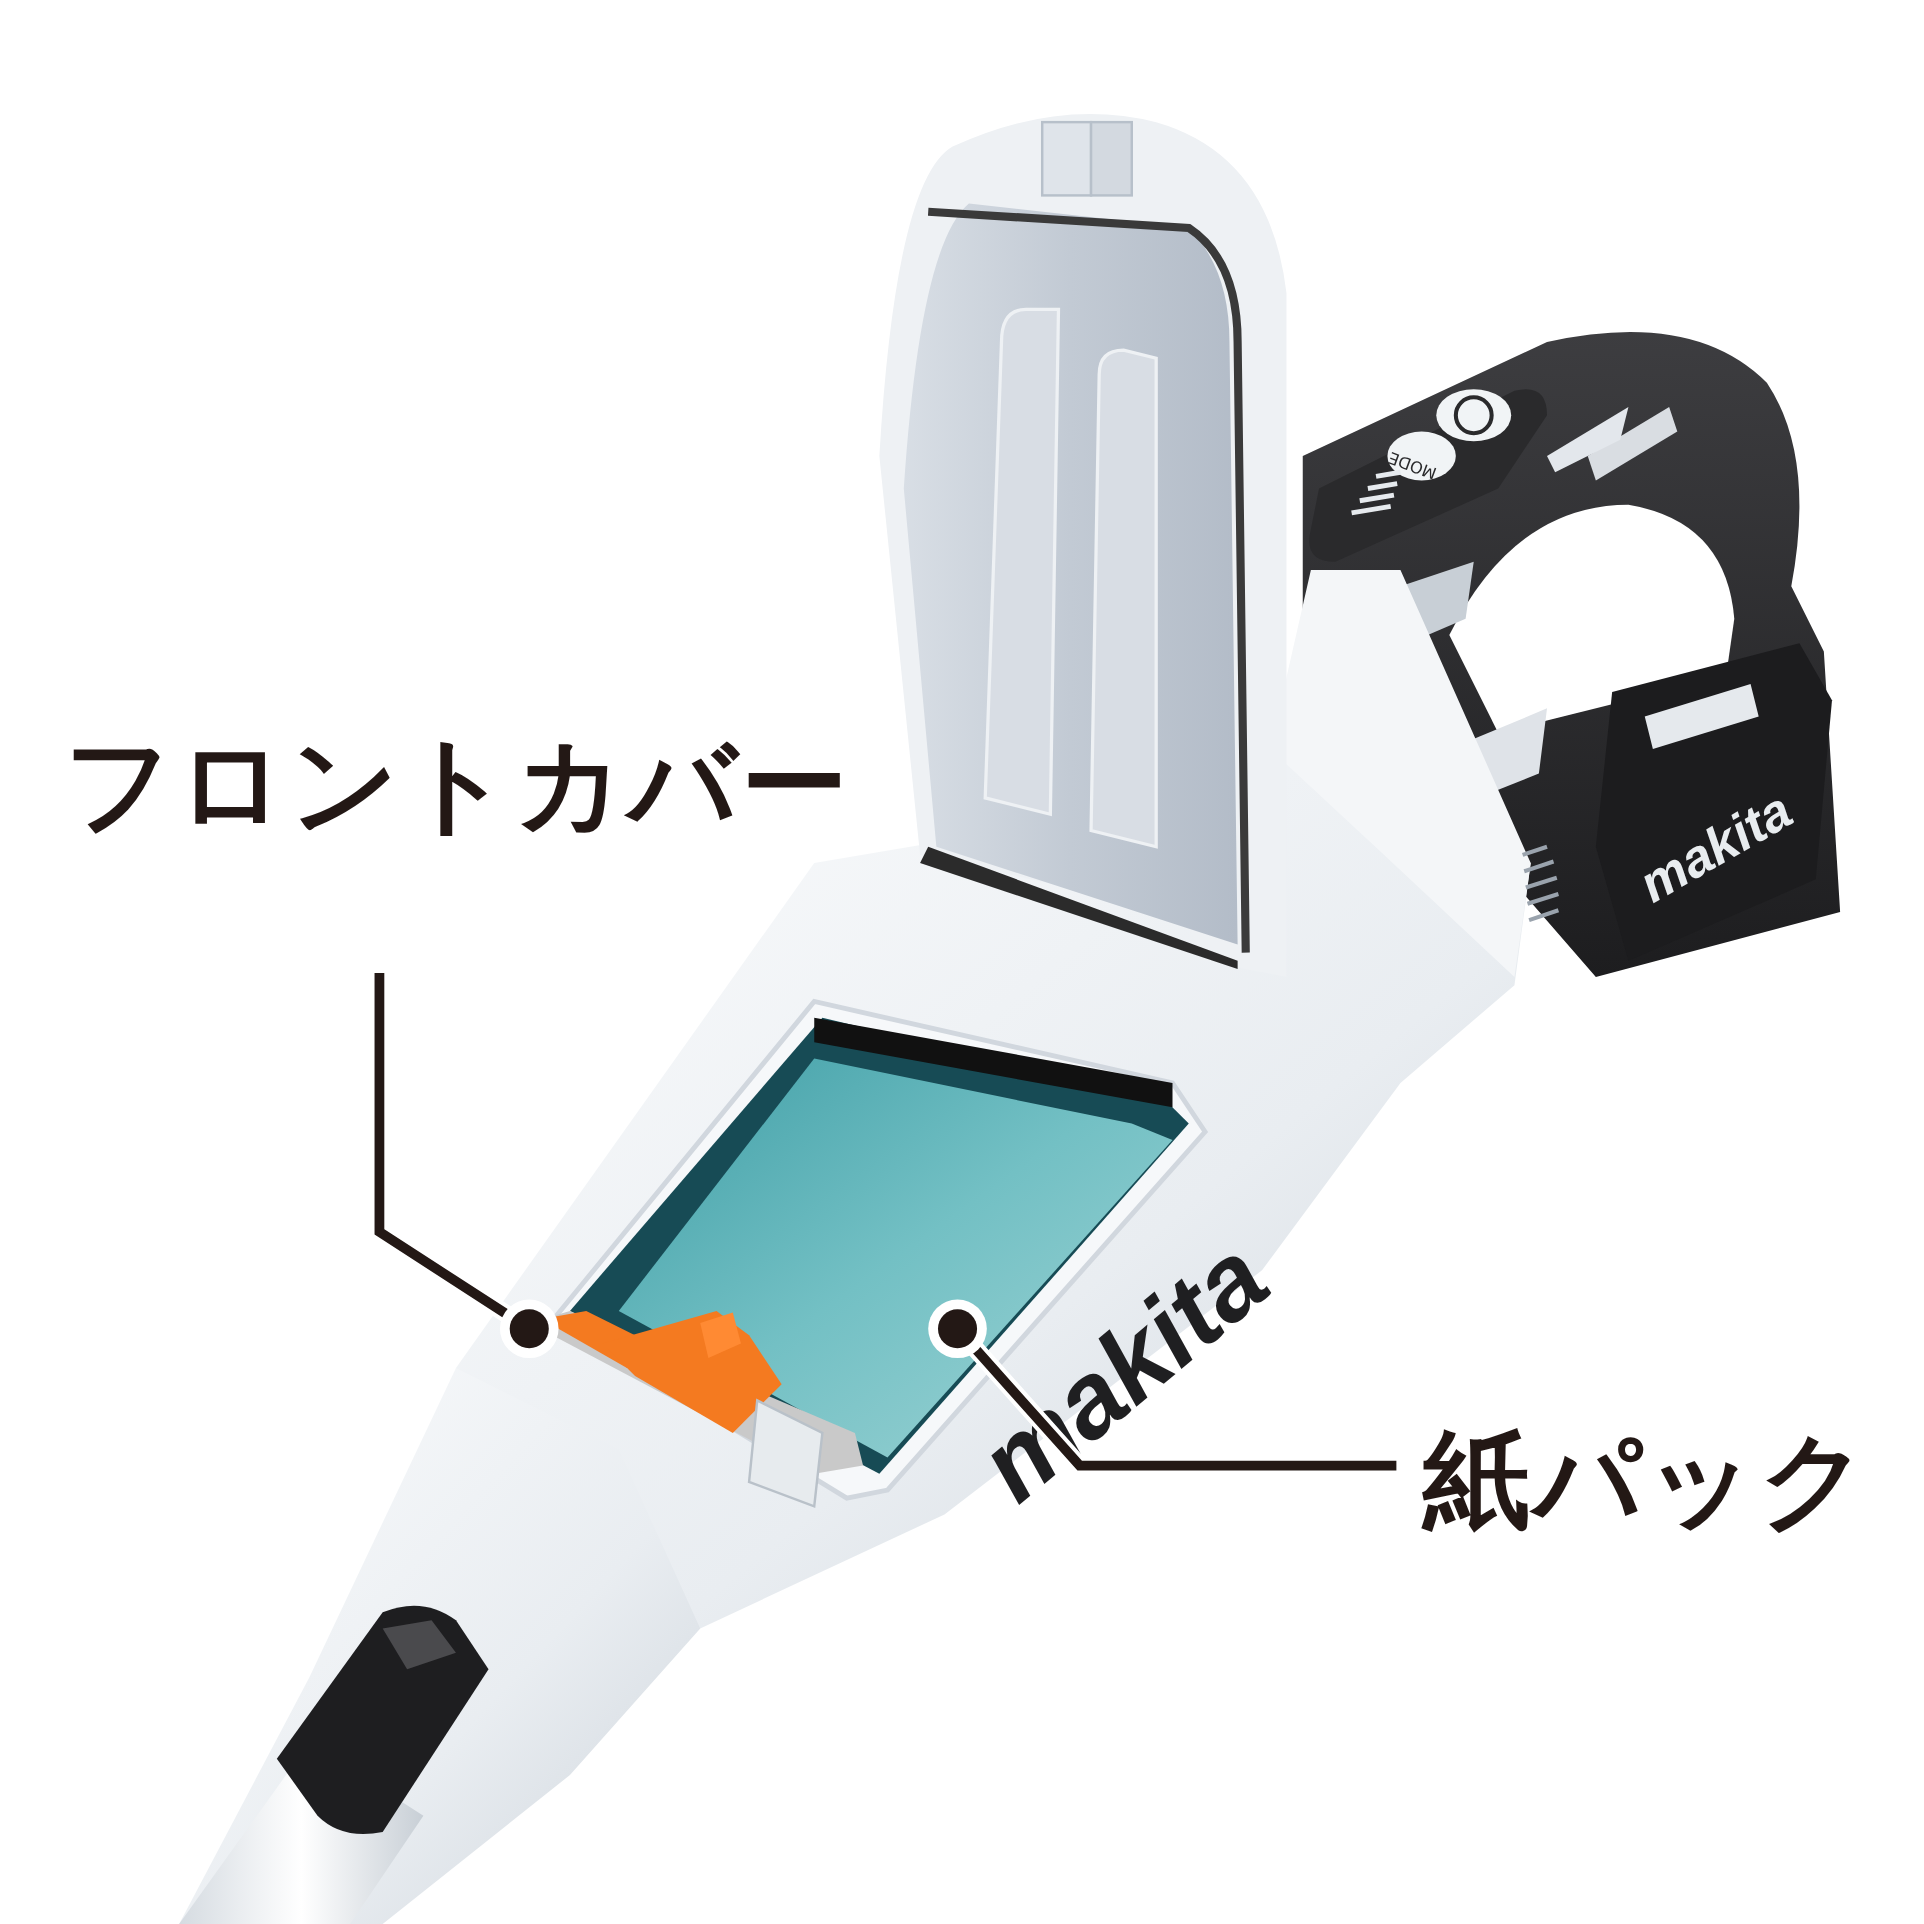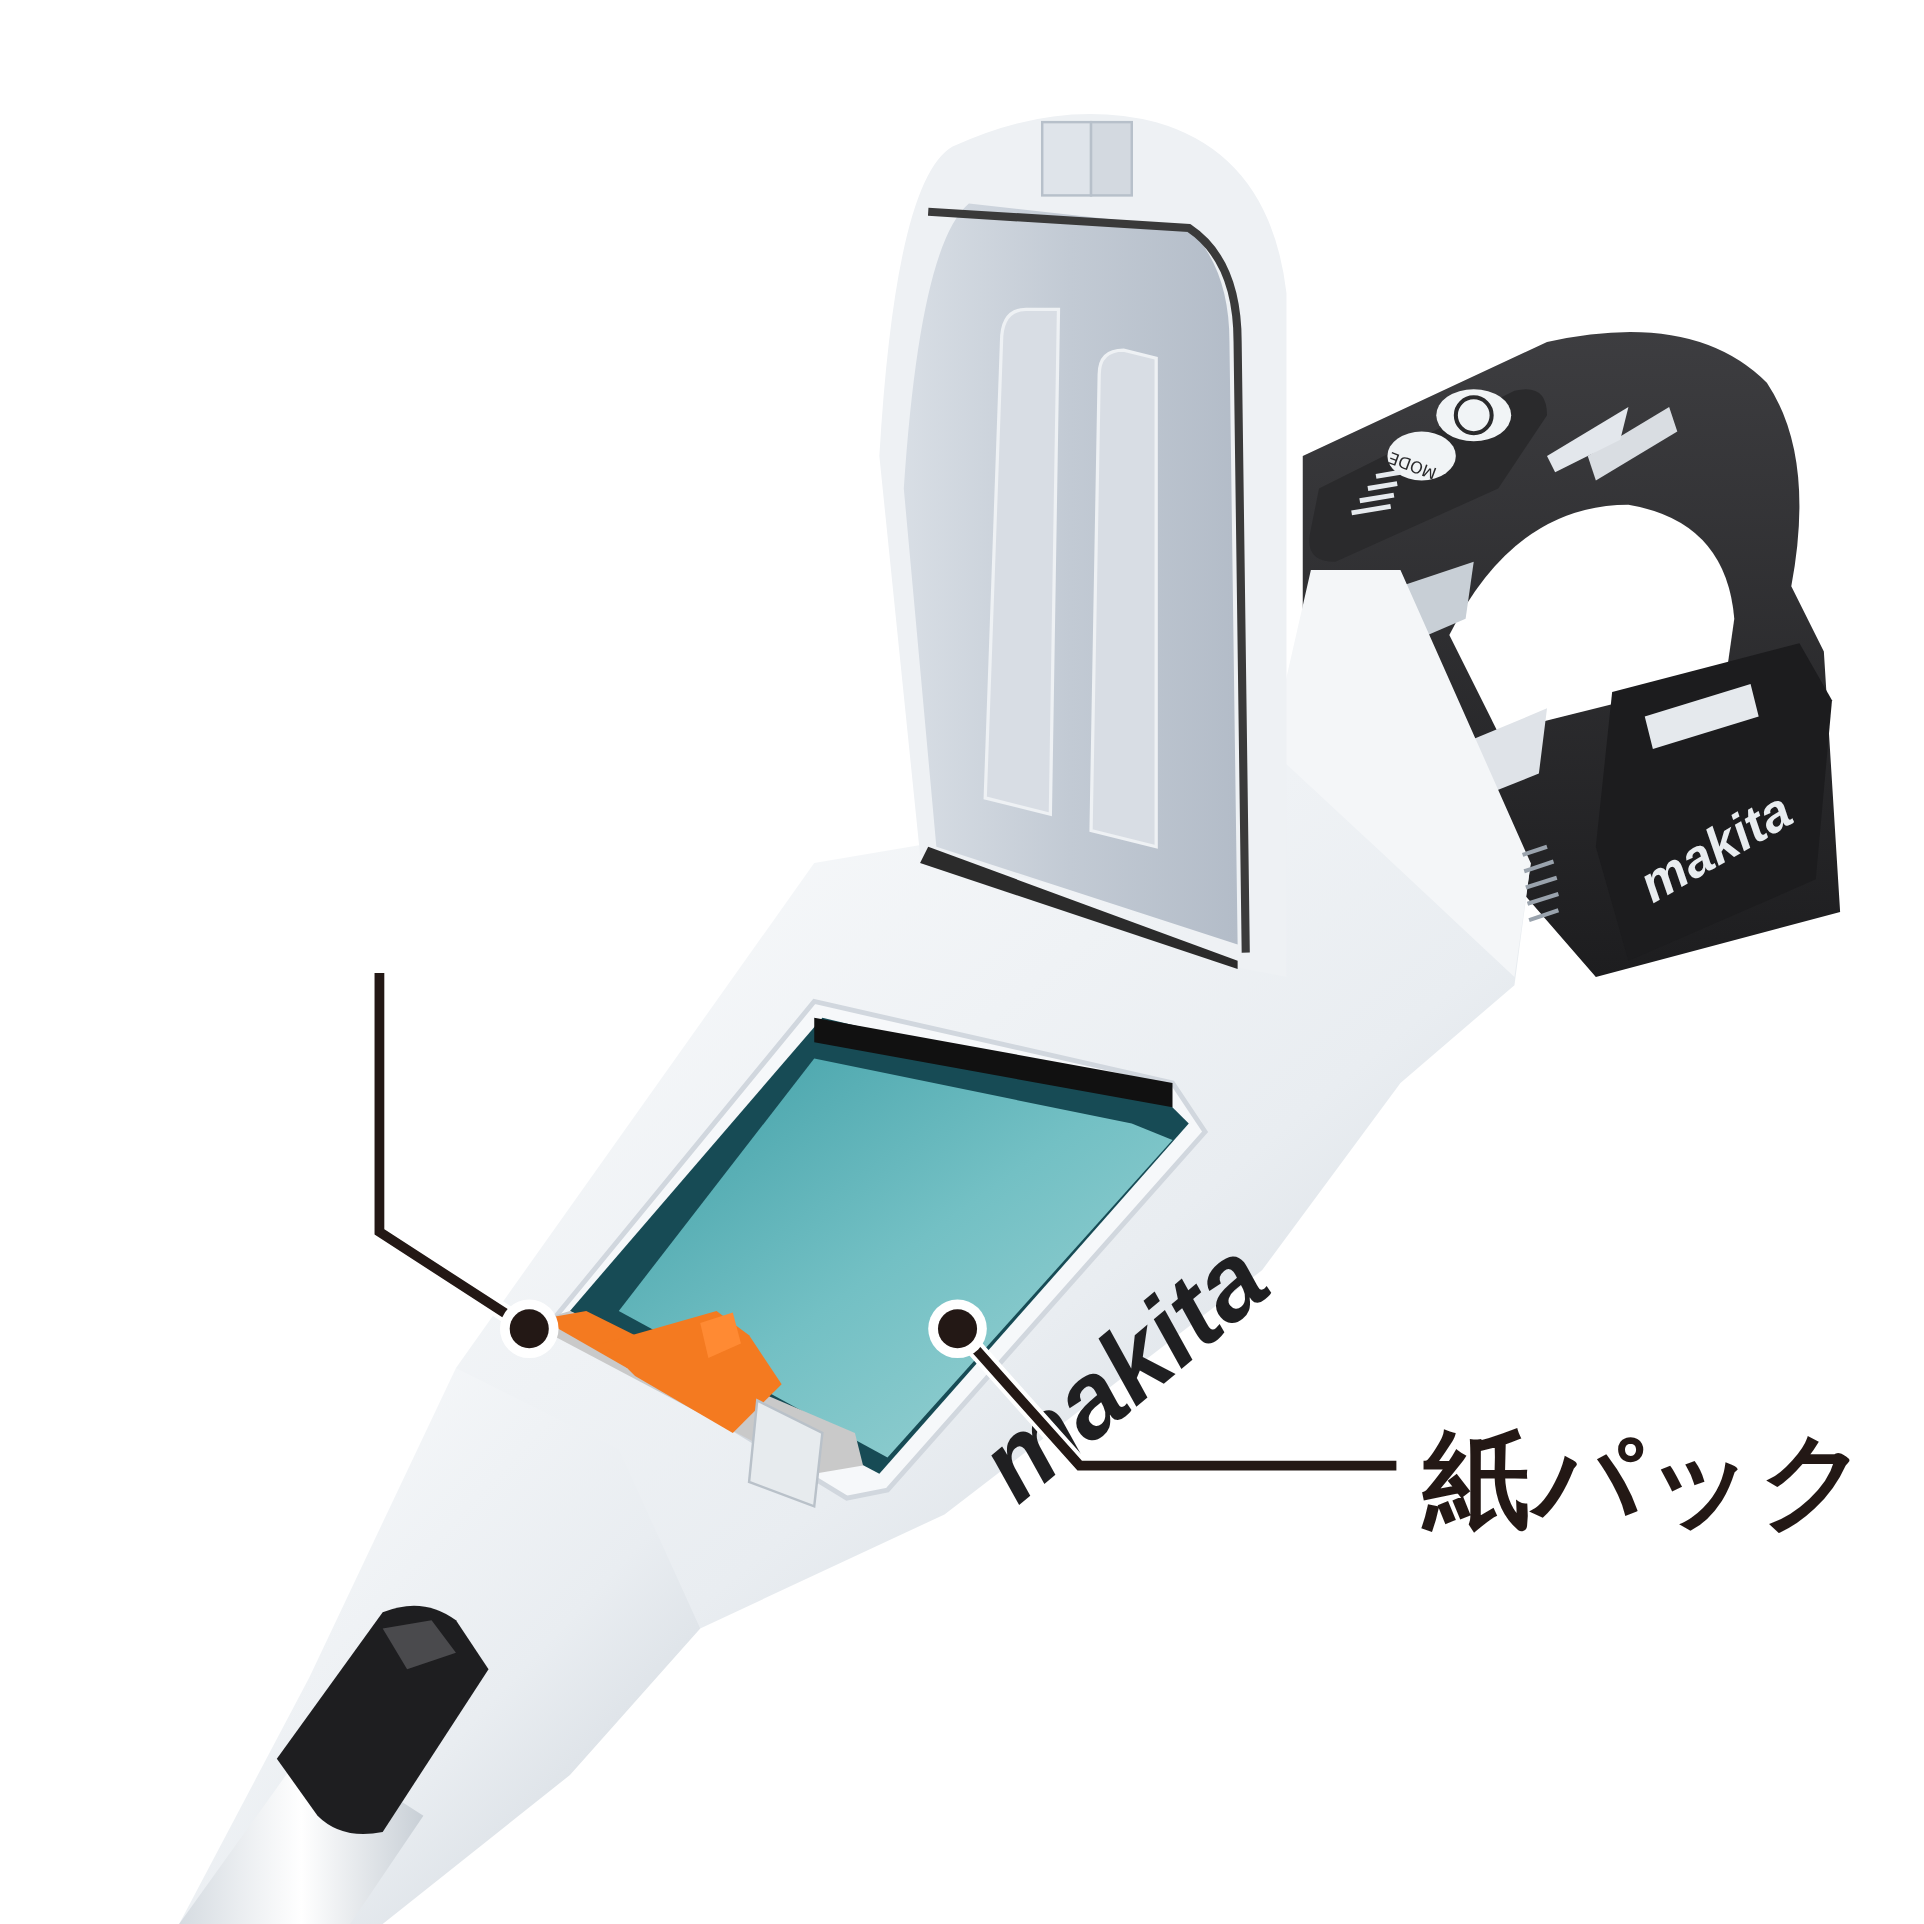--- a/index.html
+++ b/index.html
@@ -127,20 +127,21 @@
     <circle cx="650" cy="1632" r="36" fill="#ffffff"></circle>
     <circle cx="650" cy="1632" r="24" fill="#231815"></circle>
 
     <polyline points="1176,1632 1326,1800 1715,1800" fill="none" stroke="#ffffff" stroke-width="22"></polyline>
     <polyline points="1176,1632 1326,1800 1715,1800" fill="none" stroke="#231815" stroke-width="12"></polyline>
     <circle cx="1176" cy="1632" r="36" fill="#ffffff"></circle>
     <circle cx="1176" cy="1632" r="24" fill="#231815"></circle>
   </svg>
 
   <div id="label-front" class="callout-label">
+    <span>フロントカバー</span>
   </div>
 
   <div id="label-paper" class="callout-label">
     <span>紙パック</span>
   </div>
 
 </div>
 
 
 </body></html>

